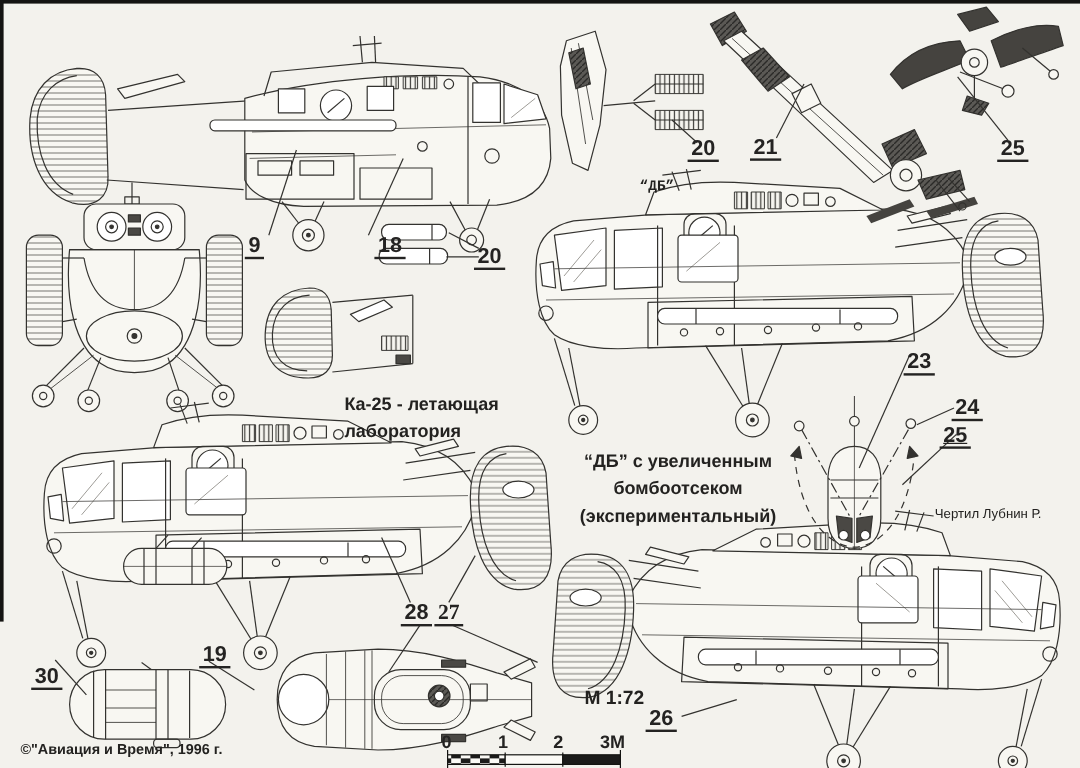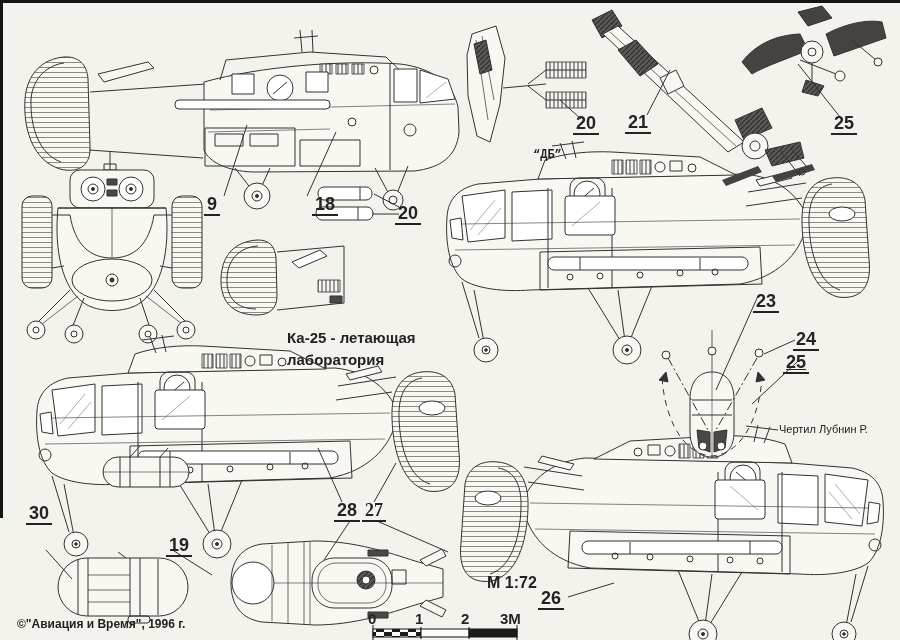--- a/index.html
+++ b/index.html
@@ -352,20 +352,25 @@
   <div class="frame-top"></div>
   <div class="frame-left"></div>
 
   <div class="lbl" style="left:533px;top:148px;font-size:12px;font-family:Liberation Mono, monospace;">“ДБ”</div>
 
   <div style="position:absolute;left:287px;top:329px;">
     <div class="lbl" style="position:static;font-size:15px;">Ка-25 - летающая</div>
     <div class="lbl" style="position:static;font-size:15px;margin-top:5px;">лаборатория</div>
   </div>
 
+  <div style="position:absolute;left:462px;top:376px;width:206px;text-align:center;">
+    <div class="lbl" style="position:static;font-size:15px;">“ДБ” с увеличенным</div>
+    <div class="lbl" style="position:static;font-size:15px;margin-top:6px;">бомбоотсеком</div>
+    <div class="lbl" style="position:static;font-size:15px;margin-top:6px;">(экспериментальный)</div>
+  </div>
 
   <div class="lbl" style="left:779px;top:423px;font-size:11px;font-weight:500;">Чертил Лубнин Р.</div>
   <div class="lbl" style="left:487px;top:574px;font-size:16px;font-weight:600;">М 1:72</div>
   <div class="lbl" style="left:17px;top:617px;font-size:12px;">©"Авиация и Время", 1996 г.</div>
 
   <div class="tick" style="left:368px;top:610px;">0</div>
   <div class="tick" style="left:415px;top:610px;">1</div>
   <div class="tick" style="left:461px;top:610px;">2</div>
   <div class="tick" style="left:500px;top:610px;">3М</div>
 
@@ -375,15 +380,15 @@
   <div class="co" style="left:573px;top:114px;">20</div>
   <div class="co" style="left:625px;top:113px;">21</div>
   <div class="co" style="left:831px;top:114px;">25</div>
   <div class="co" style="left:753px;top:292px;">23</div>
   <div class="co" style="left:793px;top:330px;">24</div>
   <div class="co" style="left:783px;top:353px;text-decoration:underline;">25</div>
   <div class="co" style="left:538px;top:589px;">26</div>
   <div class="co" style="left:362px;top:501px;font-family:Liberation Serif, serif;">27</div>
   <div class="co" style="left:334px;top:501px;">28</div>
   <div class="co" style="left:166px;top:536px;">19</div>
-  <div class="co" style="left:26px;top:504px;">30</div>
+  <div class="co" style="left:26px;top:554px;">30</div>
 
 </div>
 
 </body></html>

